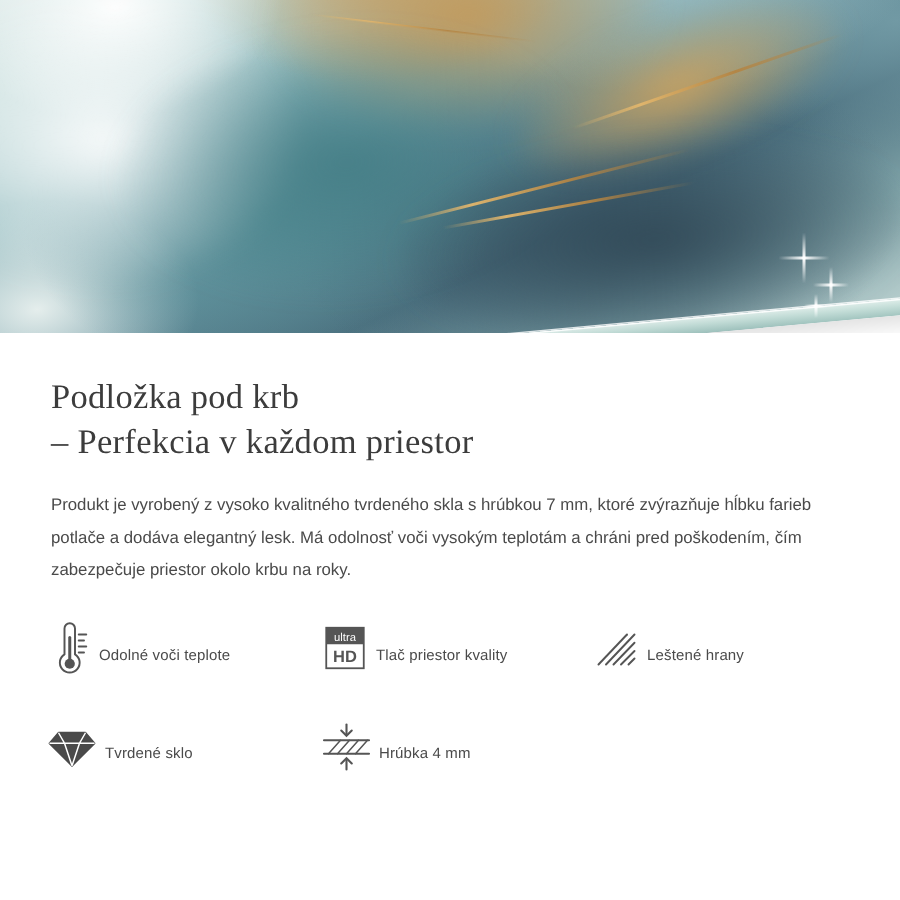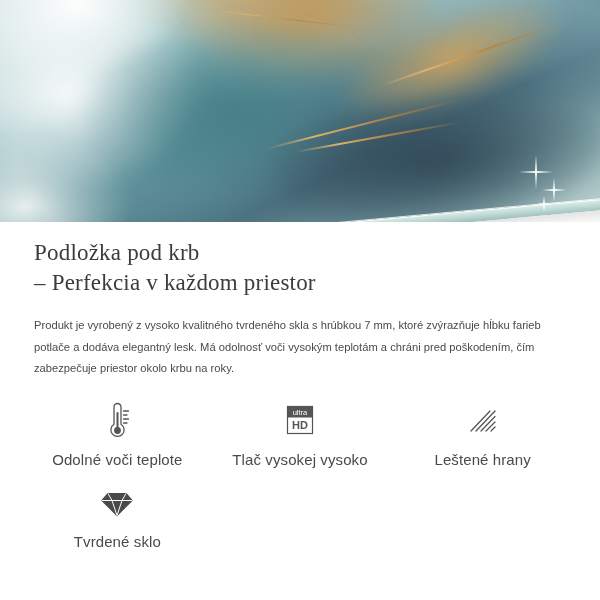--- a/index.html
+++ b/index.html
@@ -129,20 +129,21 @@
     background: linear-gradient(90deg, rgba(255,255,255,0) 0%, #fff 50%, rgba(255,255,255,0) 100%);
     border-radius: 0;
   }
   .sparkle.s1 { left: 519px; top: 155px; width: 34px; height: 34px; }
   .sparkle.s2 { left: 542px; top: 178px; width: 24px; height: 24px; }
   .sparkle.s3 { left: 536px; top: 196px; width: 16px; height: 16px; }
 
   
   .content {
     padding: 16px 24px 0 34px;
+    margin-top: 12px;
   }
   .title {
     font-family: "Liberation Serif", serif;
     font-size: 23px;
     line-height: 1.32;
     color: #3c3c3c;
     font-weight: 400;
     margin: 0 0 16px 0;
     letter-spacing: 0.2px;
   }
@@ -160,34 +161,34 @@
   
   .features {
     margin-top: 20px;
     display: grid;
     grid-template-columns: repeat(3, 1fr);
     row-gap: 14px;
     padding: 0 26px;
   }
   .feature {
     display: flex;
-    flex-direction: column;
+    flex-direction: row;
     align-items: center;
     justify-content: flex-start;
     text-align: center;
   }
   .feature-icon {
     height: 42px;
     display: flex;
     align-items: center;
     justify-content: center;
     margin-bottom: 9px;
   }
   .feature-label {
-    font-size: 15px;
+    font-size: 10px;
     color: #4a4a4a;
     letter-spacing: 0.1px;
   }
   svg { display: block; }
 </style>
 </head>
 <body>
 
 <div class="page">
 
@@ -234,21 +235,21 @@
 
     <div class="feature">
       <div class="feature-icon">
         <svg width="42" height="40" viewBox="0 0 42 40">
           <rect x="8.5" y="5.5" width="25" height="27" fill="none" stroke="#555" stroke-width="1.2"></rect>
           <rect x="8.5" y="5.5" width="25" height="11" fill="#555" stroke="none"></rect>
           <text x="21" y="14" font-family="Liberation Sans, sans-serif" font-size="7.5" fill="#ffffff" text-anchor="middle">ultra</text>
           <text x="21" y="28" font-family="Liberation Sans, sans-serif" font-size="11" font-weight="bold" fill="#555" text-anchor="middle">HD</text>
         </svg>
       </div>
-      <div class="feature-label">Tlač vysokej vysoko</div>
+      <div class="feature-label">Tlač priestor kvality</div>
     </div>
 
 
     <div class="feature">
       <div class="feature-icon">
         <svg width="40" height="38" viewBox="0 0 40 38" fill="none" stroke="#555" stroke-width="1.3" stroke-linecap="round">
           <path d="M8 29 L27 9"></path>
           <path d="M13 29 L32 9"></path>
           <path d="M18 29 L32 14.5"></path>
           <path d="M23 29 L32 20"></path>
@@ -261,15 +262,28 @@
     <div class="feature">
       <div class="feature-icon">
         <svg width="44" height="38" viewBox="0 0 44 38">
           <path d="M13 9.5h18l6 7-15 15-15-15z" fill="#4a4a4a" stroke="#4a4a4a" stroke-width="1.2" stroke-linejoin="round"></path>
           <path d="M7 16.5h30M13 9.5l4 7-5 0M31 9.5l-4 7 5 0M22 31.5l-5-15M22 31.5l5-15" fill="none" stroke="#ffffff" stroke-width="1"></path>
         </svg>
       </div>
       <div class="feature-label">Tvrdené sklo</div>
     </div>
 
+    <div class="feature">
+      <div class="feature-icon">
+        <svg width="44" height="40" viewBox="0 0 44 40" fill="none" stroke="#555" stroke-width="1.3" stroke-linecap="round">
+          <path d="M22 5v7" stroke-width="1.4"></path>
+          <path d="M18.5 9 22 12.5 25.5 9" stroke-width="1.4"></path>
+          <path d="M22 35v-7" stroke-width="1.4"></path>
+          <path d="M18.5 31 22 27.5 25.5 31" stroke-width="1.4"></path>
+          <path d="M7 15.5h30M7 24.5h30" stroke-width="1.4"></path>
+          <path d="M10 24.5 18 15.5M16 24.5 24 15.5M22 24.5 30 15.5M28 24.5 36 15.5" stroke-width="1"></path>
+        </svg>
+      </div>
+      <div class="feature-label">Hrúbka 4 mm</div>
+    </div>
 
   </div>
 </div>
 
 </body></html>

